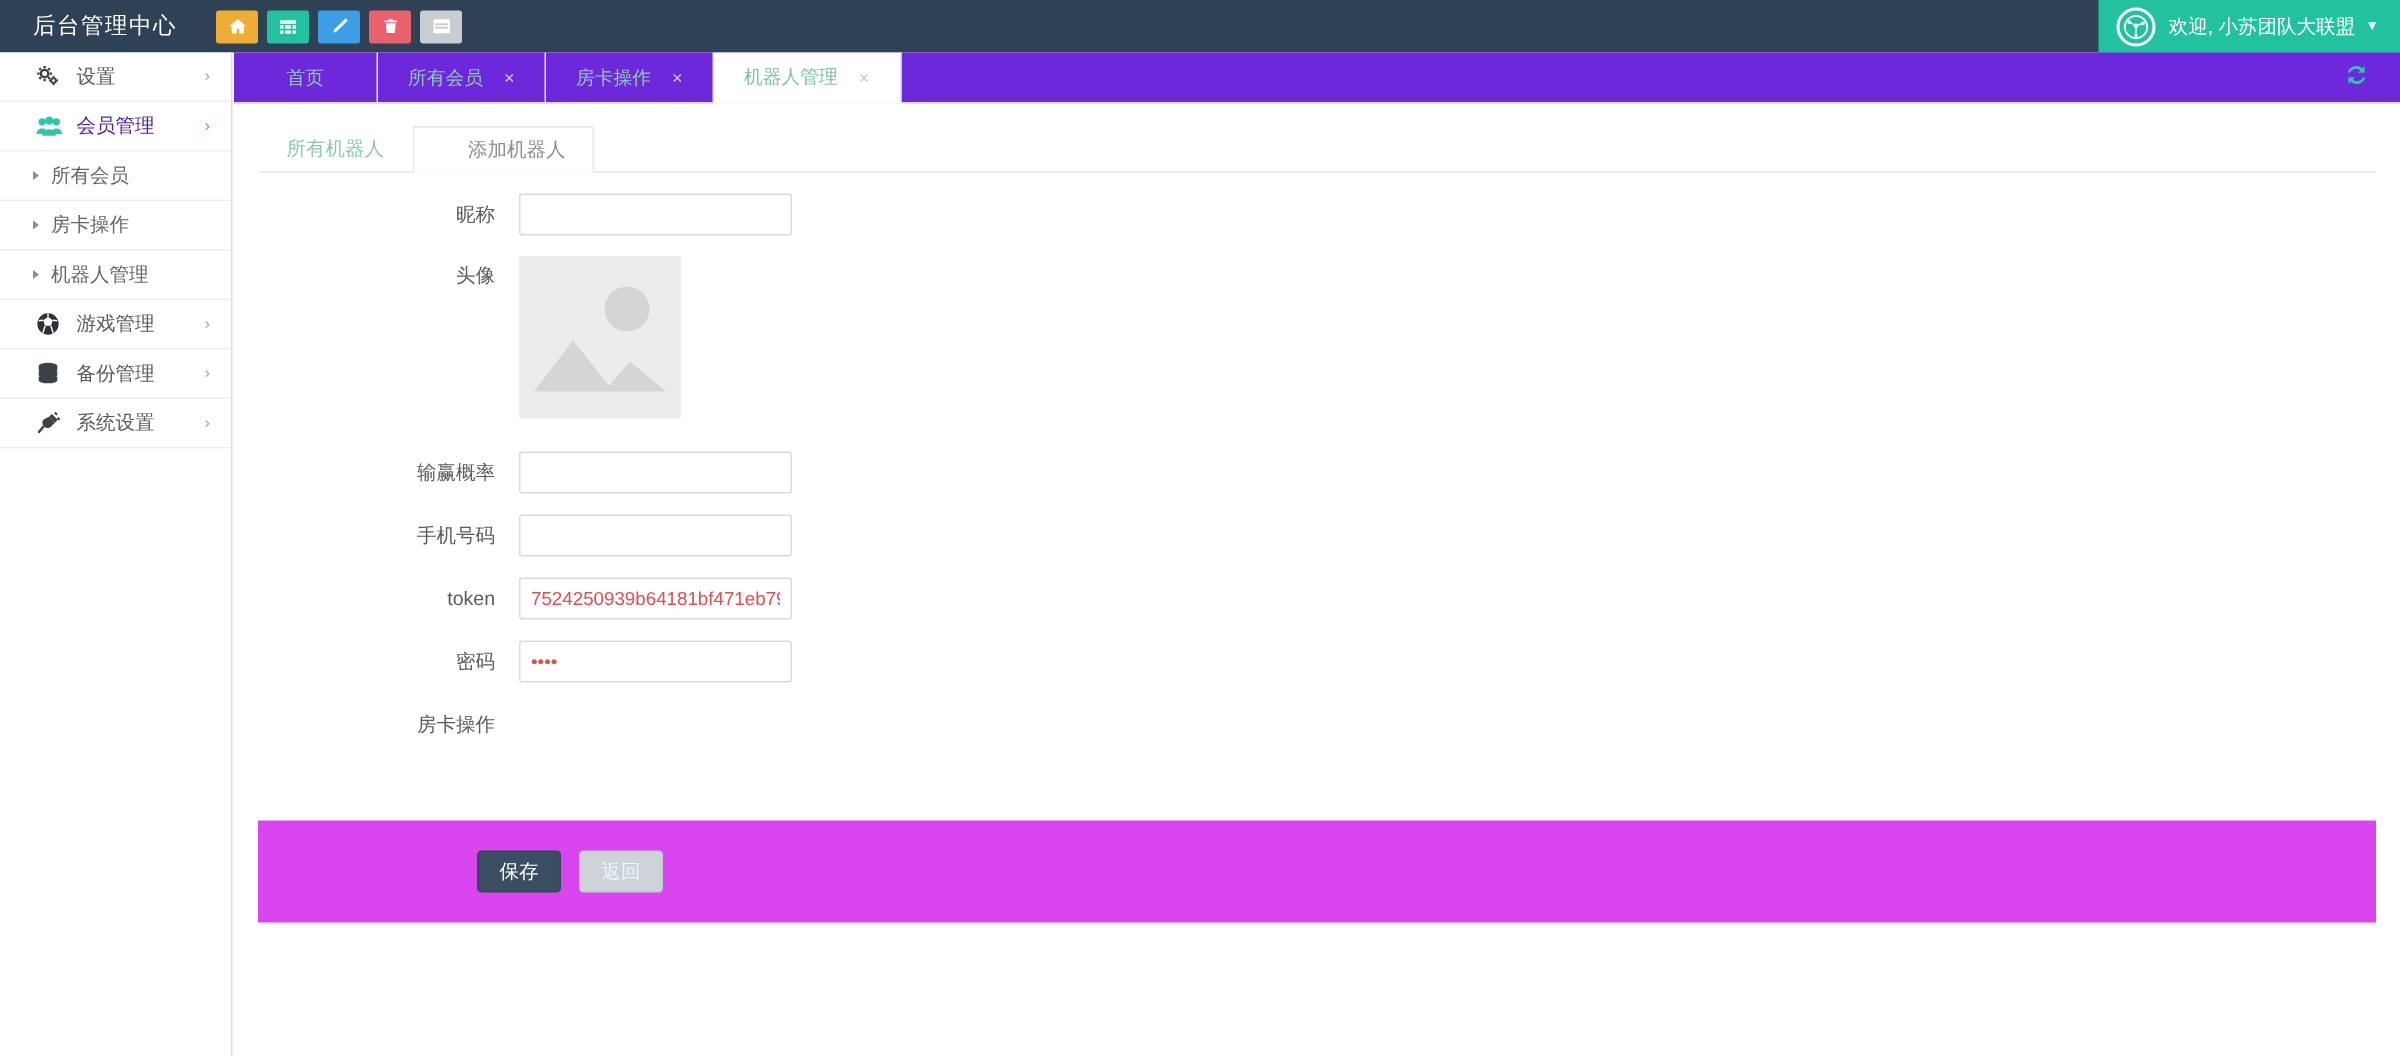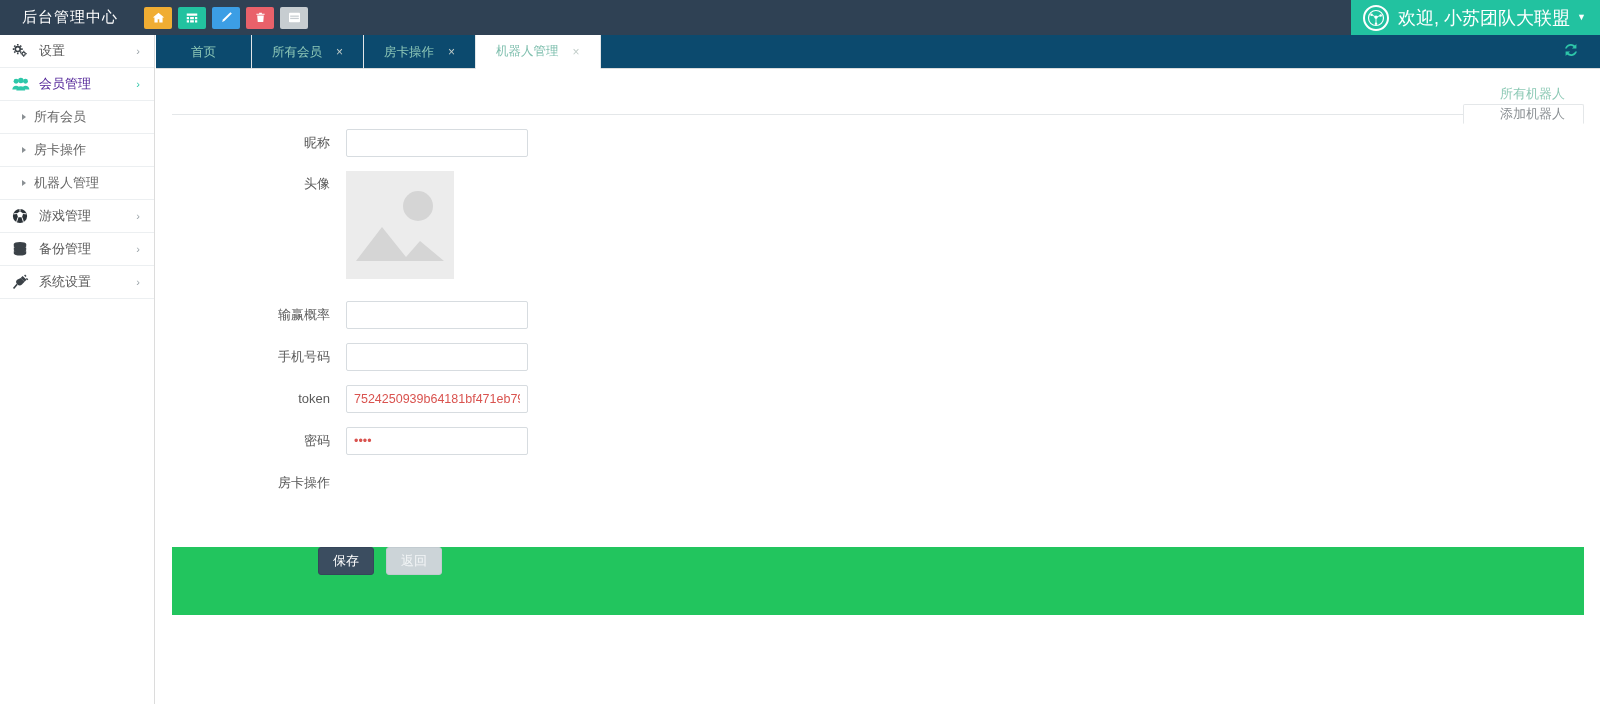--- a/index.html
+++ b/index.html
@@ -43,35 +43,35 @@
     display: flex; align-items: center;
     padding: 0 14px 0 12px;
     cursor: pointer;
   }
   #useravatar {
     width: 26px; height: 26px; border-radius: 50%;
     border: 2px solid #ffffff;
     display: flex; align-items: center; justify-content: center;
     flex: none; margin-right: 9px;
   }
-  #username { color: #ffffff; font-size: 18px; white-space: nowrap; }
+  #username { color: #ffffff; font-size: 13px; white-space: nowrap; }
   #usercaret {
     margin-left: 7px; color: #ffffff; font-size: 9px; line-height: 1;
   }
 
   
   #sidebar {
     position: absolute; top: 35px; left: 0;
     width: 155px; height: 669px;
     background: #ffffff;
     border-right: 1px solid #dcdcdc;
   }
   .nav-item {
     height: 33px; display: flex; align-items: center;
-    padding-left: 12px; padding-right: 12px;
+    padding-left: 24px; padding-right: 12px;
     cursor: pointer; position: relative;
     border-bottom: 1px solid #eceff1;
   }
   .nav-icon {
     width: 20px; flex: none; display: flex;
     align-items: center; justify-content: flex-start;
   }
   .nav-label {
     font-size: 13px; color: #5a5a5a; margin-left: 7px; white-space: nowrap;
   }
@@ -93,21 +93,21 @@
     border-top: 3.5px solid transparent;
     border-bottom: 3.5px solid transparent;
     margin-right: 8px;
   }
   .sub-label { font-size: 13px; color: #666666; white-space: nowrap; }
 
   
   #tabstrip {
     position: absolute; top: 35px; left: 156px;
     width: 1444px; height: 34px;
-    background: #0c4a6e;
+    background: #6d28d9;
     border-bottom: 1px solid #dcdcdc;
   }
   #tablist { display: flex; height: 34px; }
   .tab {
     height: 34px; display: flex; align-items: center;
     padding: 0 20px; cursor: pointer;
     border-right: 1px solid #e2e6e8;
     font-size: 12.5px; color: #8fc9b8;
     white-space: nowrap; position: relative;
     min-width: 96px; justify-content: center;
@@ -127,21 +127,21 @@
 
   
   #content {
     position: absolute; top: 69px; left: 156px;
     width: 1444px; height: 635px; background: #ffffff;
   }
   #inner-tabs {
     position: absolute; top: 15px; left: 16px;
     width: 1412px; height: 31px;
     border-bottom: 1px solid #e4e7e9;
-    display: flex; align-items: flex-end; flex-direction: column;
+    display: flex; align-items: flex-end;
   }
   .itab {
     height: 31px; padding: 0 18px;
     display: flex; align-items: center; justify-content: center;
     font-size: 13px; color: #8cc9b5; cursor: pointer;
     border: 1px solid transparent;
   }
   .itab.active {
     background: #ffffff; color: #8a8f93;
     border: 1px solid #e4e7e9; border-bottom-color: #ffffff;
@@ -186,22 +186,22 @@
     border-radius: 50%; background: #5c6266;
   }
   .radio-text {
     font-size: 13px; color: #4b4b4b; margin-left: 7px; white-space: nowrap;
   }
 
   
   #actionbar {
     position: absolute; top: 478px; left: 16px;
     width: 1412px; height: 68px;
-    background: #22c55e;
-    display: flex; 
+    background: #d946ef;
+    display: flex; align-items: center;
   }
   .btn {
     height: 28px; min-width: 56px;
     display: flex; align-items: center; justify-content: center;
     font-size: 13px; border-radius: 3px; cursor: pointer;
     padding: 0 14px; white-space: nowrap;
   }
   #btn-save {
     background: #3b4d60; color: #ffffff;
     border: 1px solid #34465a; margin-left: 146px;

